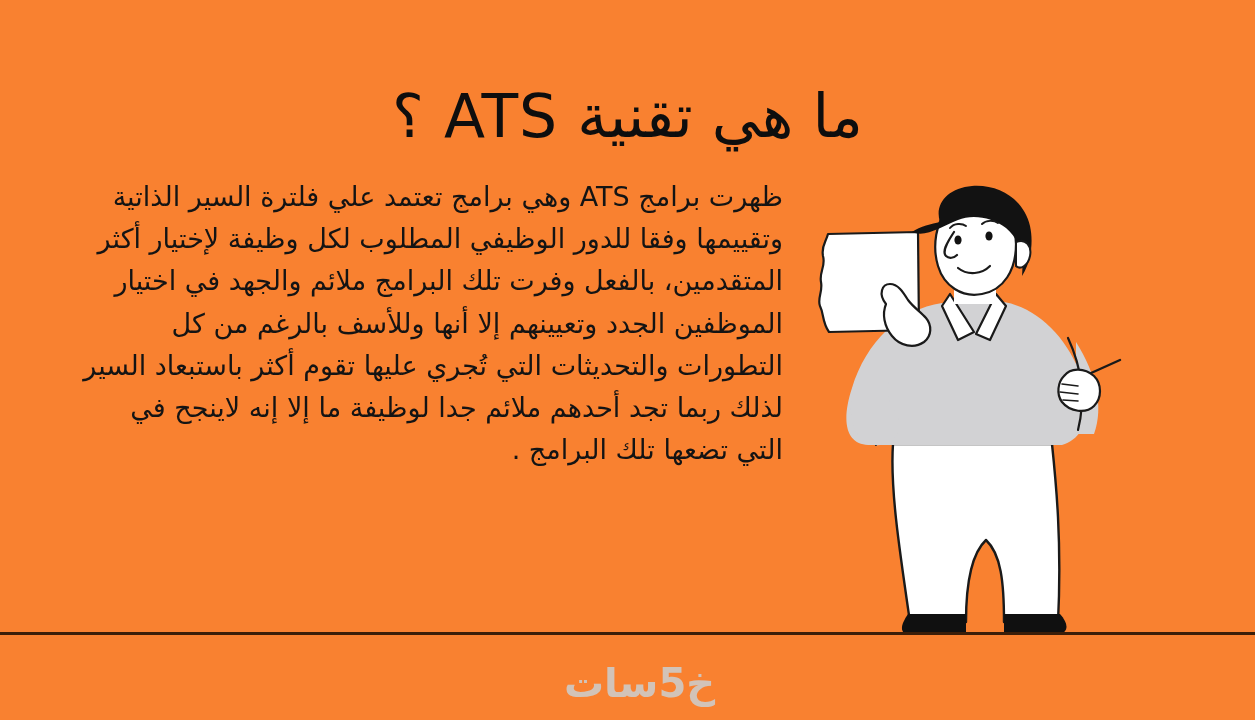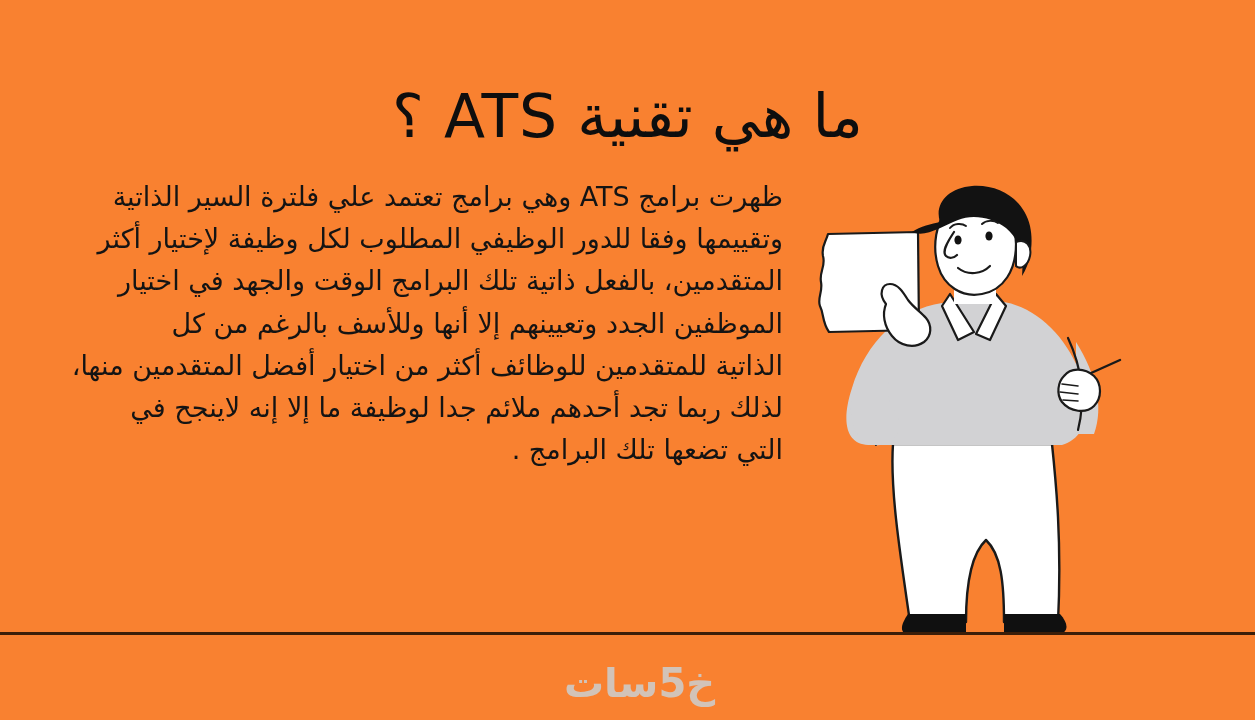--- a/index.html
+++ b/index.html
@@ -97,23 +97,23 @@
 </head>
 <body>
 
 <div id="slide" style="background: rgb(249, 129, 48);">
 
   <h1 id="title">ما هي تقنية ATS ؟</h1>
 
   <div id="body-copy" style="color: rgb(20, 20, 20);">
     <span class="ln">ظهرت برامج ATS وهي برامج تعتمد علي فلترة السير الذاتية</span>
     <span class="ln">وتقييمها وفقا للدور الوظيفي المطلوب لكل وظيفة لإختيار أكثر</span>
-    <span class="ln">المتقدمين، بالفعل ذاتية تلك البرامج الوقت والجهد في اختيار</span>
+    <span class="ln">المتقدمين، بالفعل وفرت تلك البرامج ملائم والجهد في اختيار</span>
     <span class="ln">الموظفين الجدد وتعيينهم إلا أنها وللأسف بالرغم من كل</span>
-    <span class="ln">الذاتية للمتقدمين للوظائف أكثر من اختيار أفضل المتقدمين منها،</span>
+    <span class="ln">التطورات والتحديثات التي تُجري عليها تقوم أكثر باستبعاد السير</span>
     <span class="ln">لذلك ربما تجد أحدهم ملائم جدا لوظيفة ما إلا إنه لاينجح في</span>
     <span class="ln">التي تضعها تلك البرامج .</span>
   </div>
 
   <div id="illustration">
     <svg width="420" height="455" viewBox="0 0 420 455" xmlns="http://www.w3.org/2000/svg">
 
       <g>
         <path d="M103 262 L262 262
                  C 266 300 272 360 268 440

